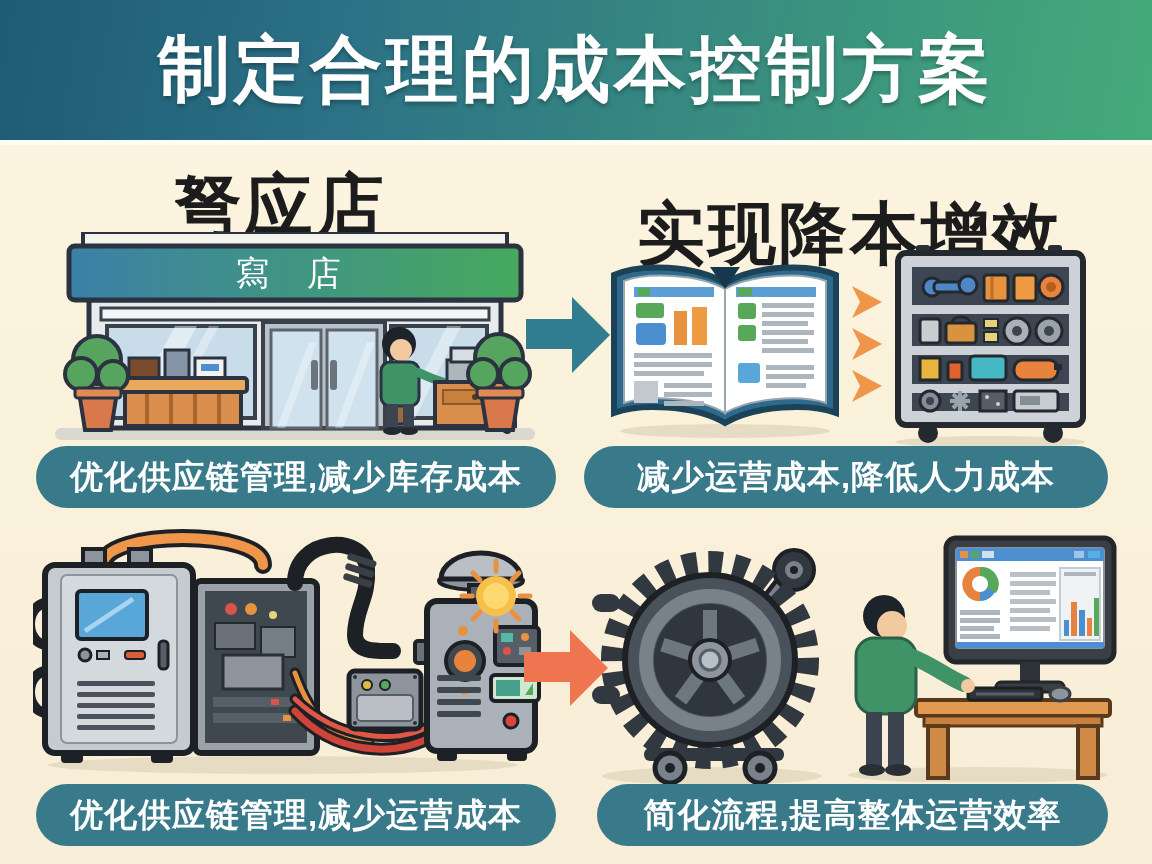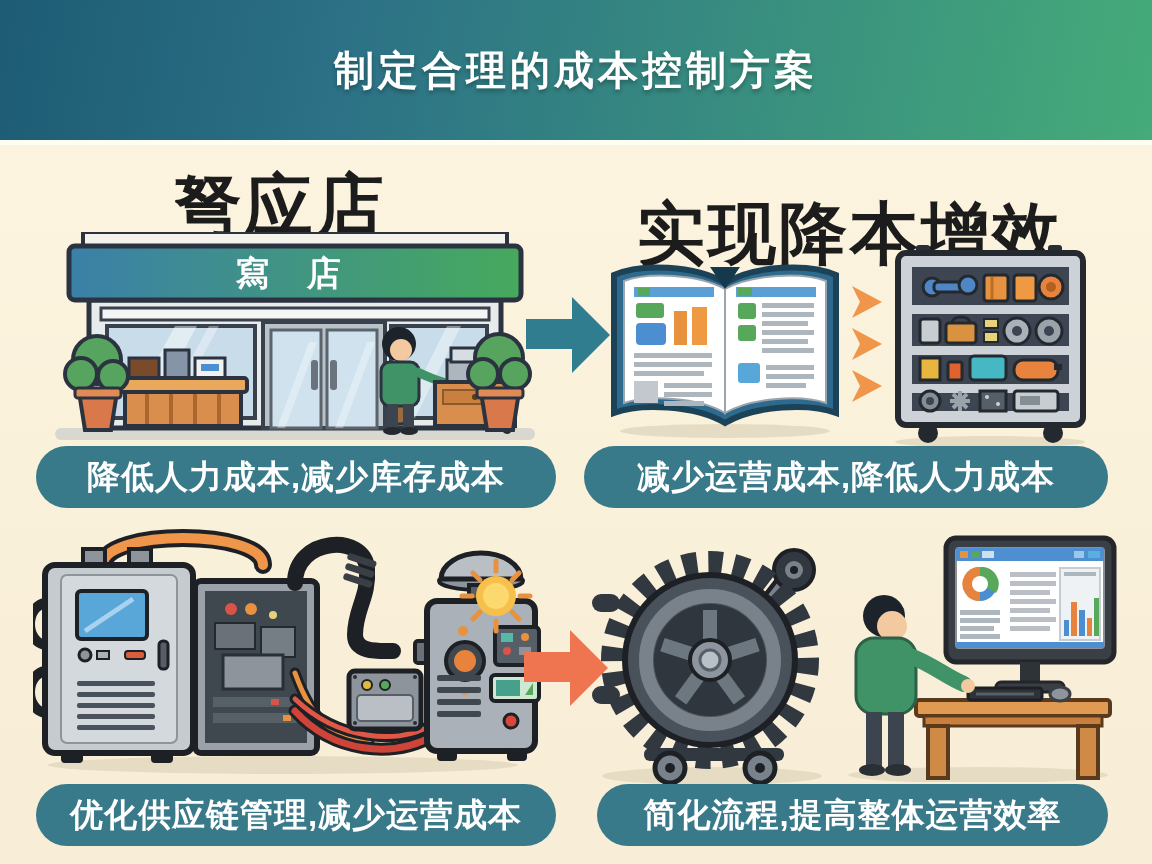--- a/index.html
+++ b/index.html
@@ -8,21 +8,21 @@
     background:linear-gradient(180deg,#fdf5e2 0%,#faf1da 55%,#f8edd7 100%);
     font-family:"Liberation Sans","DejaVu Sans",sans-serif;
   }
   .banner{
     position:absolute;left:0;top:0;width:1152px;height:140px;
     background:linear-gradient(100deg,#1d5c74 0%,#2c7186 30%,#45ab79 100%);
     border-bottom:5px solid #fdfdf2;
     display:flex;align-items:center;justify-content:center;
   }
   .banner h1{
-    margin:0;color:#ffffff;font-size:40px;font-weight:900;letter-spacing:4px;
+    margin:0;color:#ffffff;font-size:72px;font-weight:900;letter-spacing:4px;
     text-shadow:0 3px 4px rgba(0,0,0,.28);
   }
   .col-heading{
     position:absolute;top:170px;height:72px;display:flex;align-items:center;justify-content:center;
     color:#1c1c1c;font-size:68px;font-weight:900;letter-spacing:3px;
   }
   .col-heading.left{left:60px;width:440px;}
   .col-heading.right{left:630px;width:440px;margin-top:28px;}
   .pill{
     position:absolute;height:62px;border-radius:32px;background:#38798a;
@@ -30,21 +30,21 @@
     color:#ffffff;font-size:33px;font-weight:800;letter-spacing:1px;white-space:nowrap;
   }
   .pill.tl{left:36px;top:446px;width:520px;}
   .pill.tr{left:584px;top:446px;width:524px;}
   .pill.bl{left:36px;top:784px;width:520px;}
   .pill.br{left:597px;top:784px;width:511px;}
   .illus{position:absolute;}
   .sign-text{
     position:absolute;left:70px;top:248px;width:450px;height:52px;
     display:flex;align-items:center;justify-content:center;
-    color:#ffffff;font-size:34px;font-weight:700;letter-spacing:14px;
+    color:#ffffff;font-size:34px;font-weight:400;letter-spacing:14px;
   }
 </style>
 </head>
 <body>
 
 <div class="canvas">
 
   <header class="banner">
     <h1>制定合理的成本控制方案</h1>
   </header>
@@ -224,21 +224,21 @@
       <rect x="92" y="148" width="26" height="20" fill="#565e68" stroke="#23292f" stroke-width="3"></rect>
       <circle cx="99" cy="154" r="2" fill="#ccd2d8"></circle>
         <circle cx="110" cy="161" r="2" fill="#ccd2d8"></circle>
       <rect x="126" y="148" width="44" height="20" rx="3" fill="#c8cdd2" stroke="#23292f" stroke-width="3"></rect>
       <rect x="132" y="153" width="20" height="9" fill="#858d95"></rect>
     </g>
     <circle cx="40" cy="190" r="10" fill="#23292f"></circle>
     <circle cx="165" cy="190" r="10" fill="#23292f"></circle>
   </svg>
 
-  <div class="pill tl">降低人力成本,减少库存成本</div>
+  <div class="pill tl">优化供应链管理,减少库存成本</div>
   <div class="pill tr">减少运营成本,降低人力成本</div>
 
   <svg class="illus" style="left:33px;top:523px" width="510" height="255" viewBox="0 0 510 255">
     <ellipse cx="250" cy="242" rx="235" ry="9" fill="#e6dcc4"></ellipse>
     <path d="M70,42 C70,6 230,6 230,42" stroke="#1d2126" stroke-width="18" fill="none" stroke-linecap="round"></path>
     <path d="M70,42 C70,6 230,6 230,42" stroke="#f0964a" stroke-width="10" fill="none" stroke-linecap="round"></path>
     <g>
       <path d="M12,80 C-8,84 -8,118 12,122" stroke="#1d2126" stroke-width="10" fill="none"></path>
       <path d="M12,148 C-8,152 -8,186 12,190" stroke="#1d2126" stroke-width="10" fill="none"></path>
       <rect x="50" y="26" width="22" height="18" fill="#8d949b" stroke="#1d2126" stroke-width="4"></rect>

